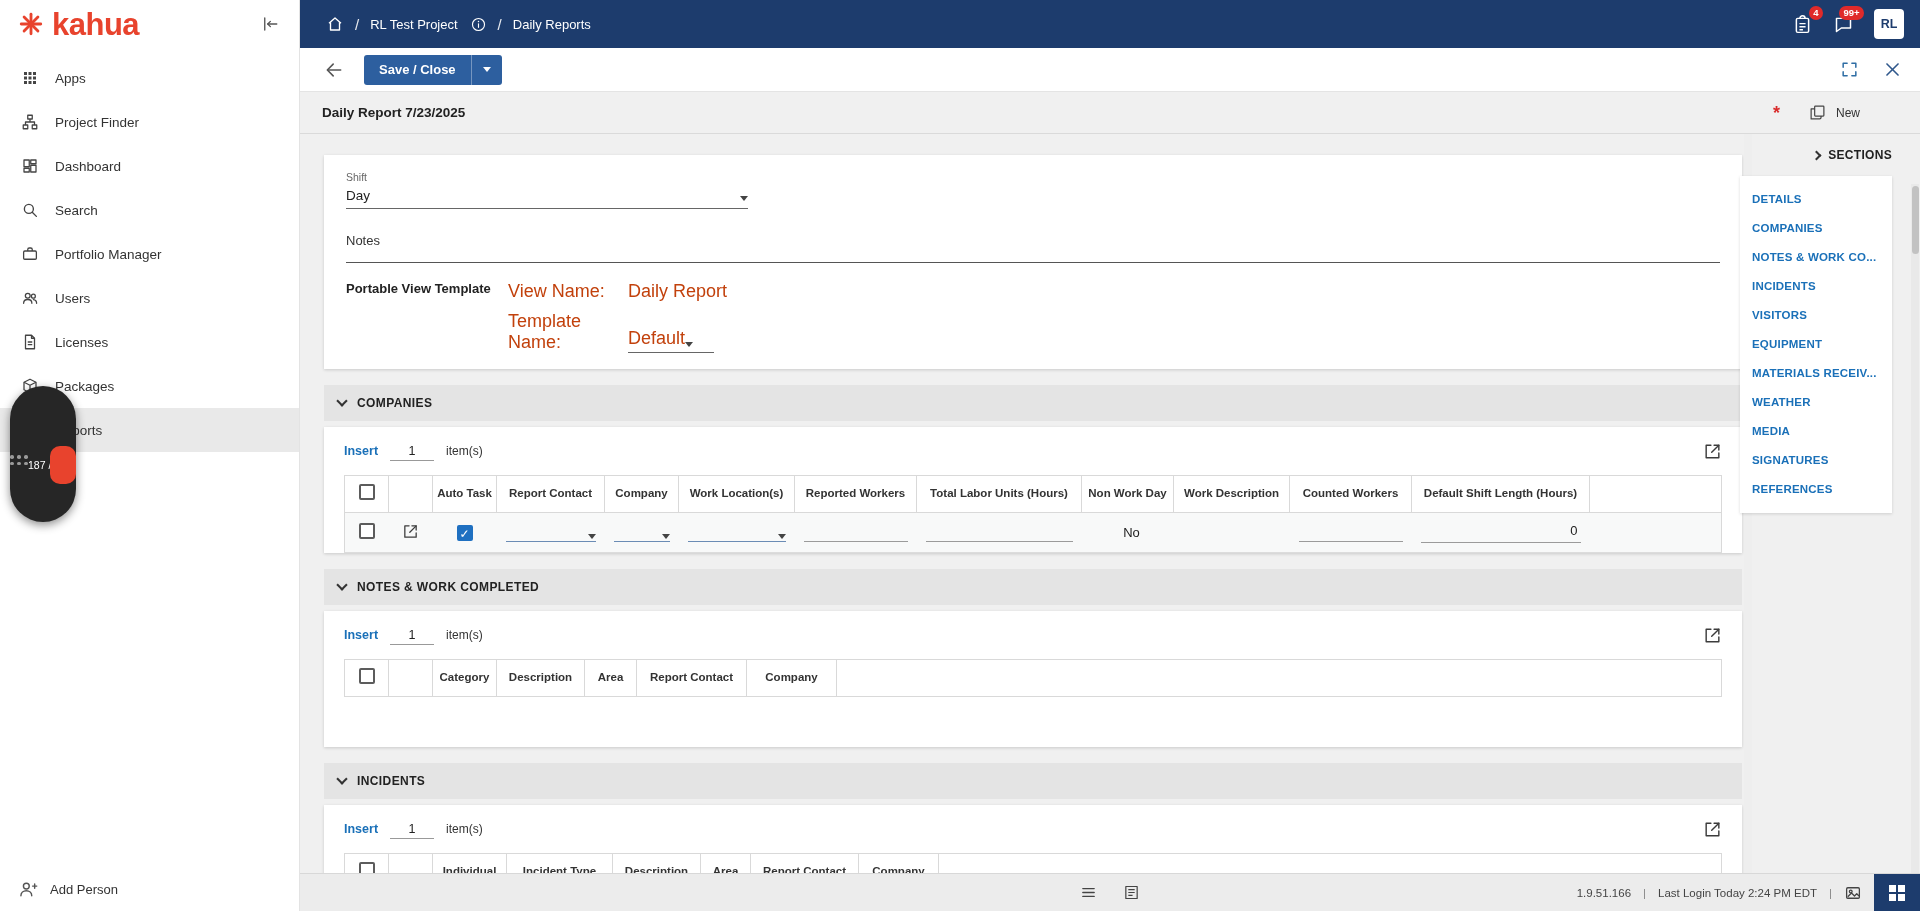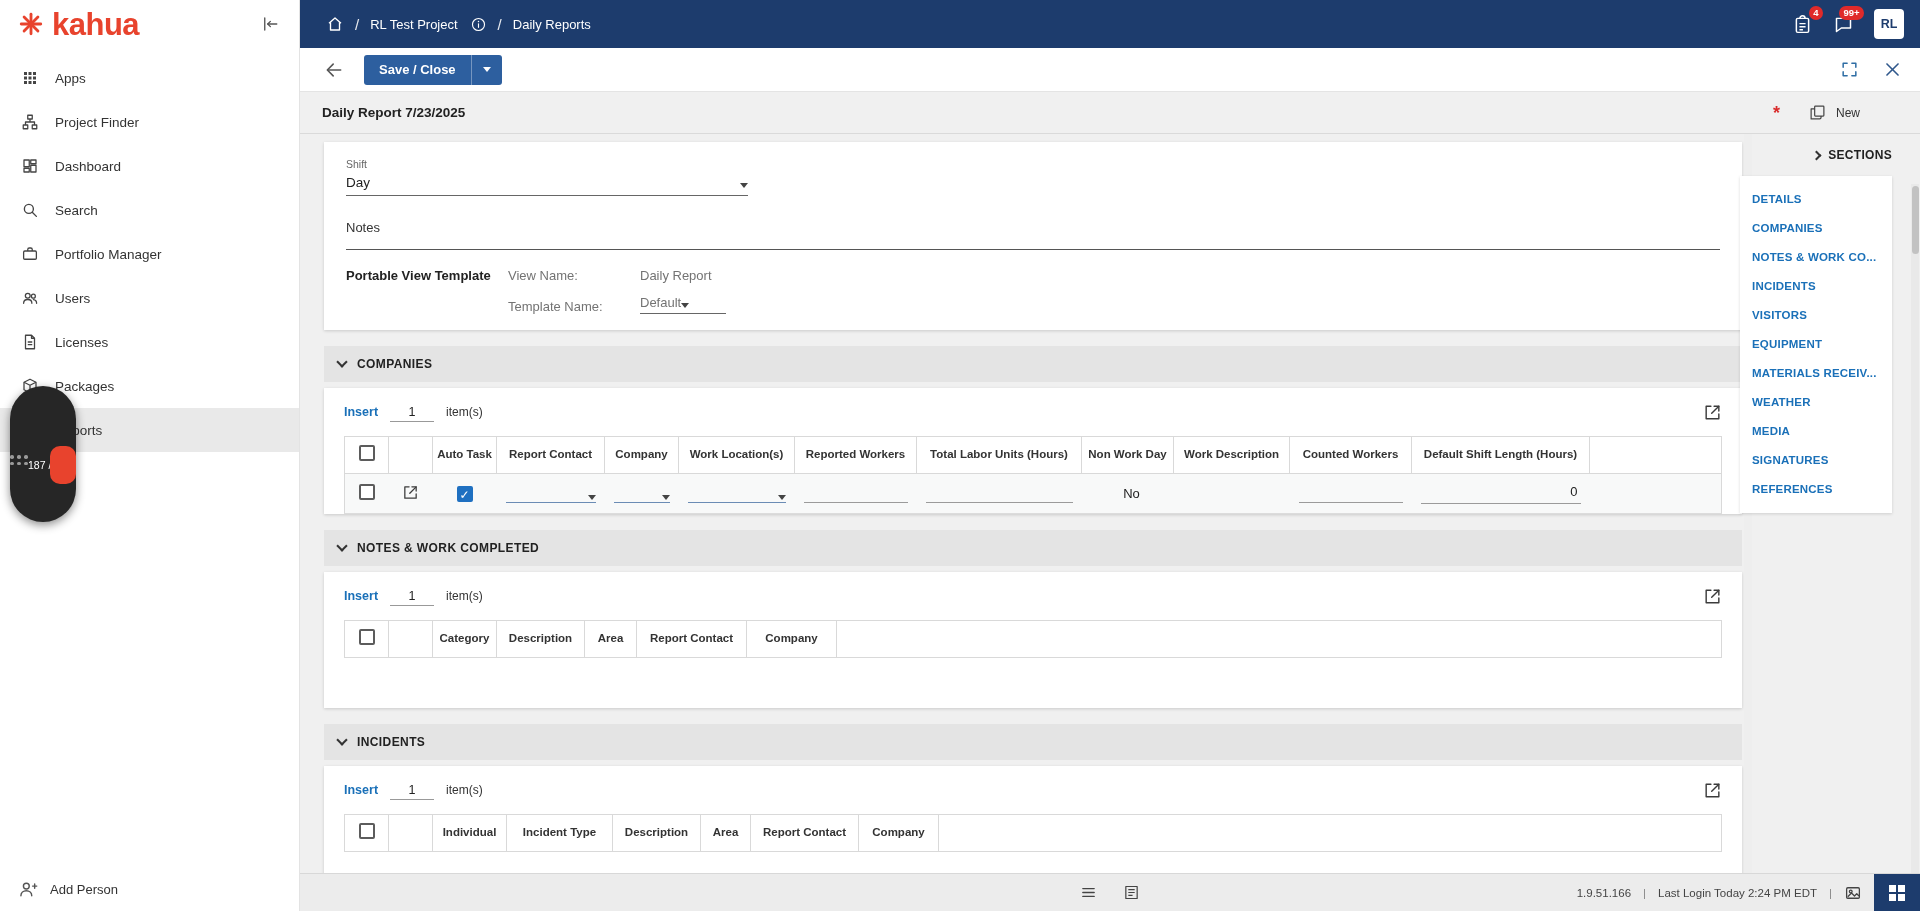--- a/index.html
+++ b/index.html
@@ -55,33 +55,33 @@
   .doc-header{position:absolute;left:300px;top:92px;right:0;height:42px;background:#f0f0f0;border-bottom:1px solid #dadada;display:flex;align-items:center;padding:0 20px 0 22px;z-index:3;}
   .doc-title{font-weight:bold;font-size:13.5px;color:#222;}
   .doc-right{margin-left:auto;display:flex;align-items:center;gap:28px;padding-right:40px;}
   .req-star{color:#d92b2b;font-size:18px;font-weight:bold;line-height:1;}
   .new-btn{display:flex;align-items:center;gap:8px;font-size:12px;color:#333;cursor:pointer;}
   .new-btn .nav-icon{color:#444;}
 
   
   .content{position:absolute;left:300px;top:134px;right:0;bottom:38px;background:#f0f0f0;overflow:hidden;}
   .main-col{position:absolute;left:24px;top:8px;width:1418px;}
-  .card{background:#fff;box-shadow:0 1px 3px rgba(0,0,0,.16);}
+  .card{background:#fff;box-shadow:0 1px 3px rgba(0,0,0,.16);margin-top:13px;}
 
   
   .details-card{padding:16px 22px 16px;}
   .flabel{font-size:10.5px;color:#666;margin-bottom:5px;}
   .select-underline{display:flex;justify-content:space-between;align-items:flex-end;border-bottom:1px solid #666;padding-bottom:5px;font-size:13.5px;color:#222;cursor:pointer;}
   .shift-select{width:402px;}
   .caret{width:0;height:0;border-left:4.5px solid transparent;border-right:4.5px solid transparent;border-top:5.5px solid #444;margin-bottom:2px;}
   .notes-block{margin-top:22px;border-bottom:1px solid #555;padding-bottom:13px;cursor:text;}
   .notes-label{font-size:13px;color:#333;}
   .pvt-block{margin-top:18px;display:flex;align-items:flex-start;}
   .pvt-title{font-weight:bold;font-size:13px;color:#222;width:162px;flex:0 0 162px;}
-  .pvt-grid{display:grid;grid-template-columns:120px auto;row-gap:9px;font-size:13px;color:#737373;align-items:end;gap:12px;}
+  .pvt-grid{display:grid;grid-template-columns:120px auto;row-gap:9px;font-size:18px;color:#c2410c;align-items:end;}
   .pvt-select{width:86px;display:inline-flex;justify-content:flex-start;align-items:flex-end;border-bottom:1px solid #666;padding-bottom:3px;cursor:pointer;}
 
   
   .section-band{margin-top:16px;height:36px;background:#e4e4e4;display:flex;align-items:center;padding-left:14px;gap:11px;cursor:pointer;}
   .chev-down{width:8px;height:8px;border-right:2px solid #333;border-bottom:2px solid #333;transform:rotate(45deg);margin-top:-4px;}
   .chev-right{width:7px;height:7px;border-right:2px solid #333;border-bottom:2px solid #333;transform:rotate(-45deg);}
   .band-title{font-size:12px;font-weight:bold;color:#222;letter-spacing:.4px;}
 
   
   .table-card{margin-top:6px;}

